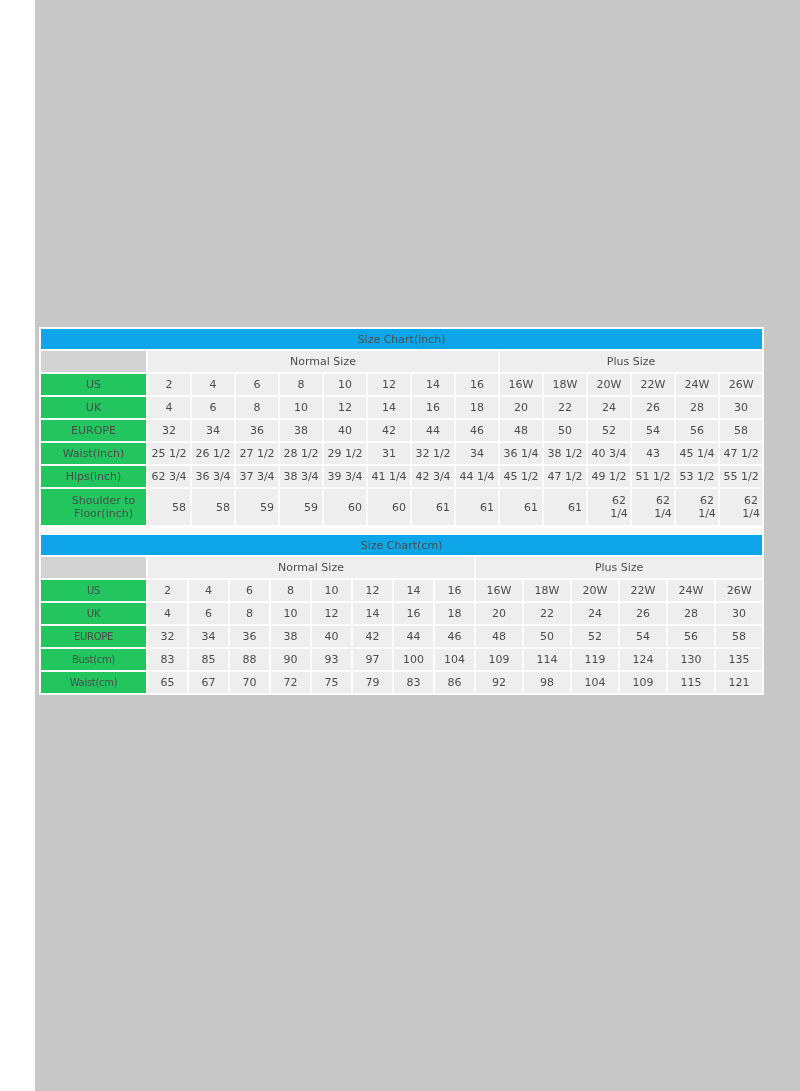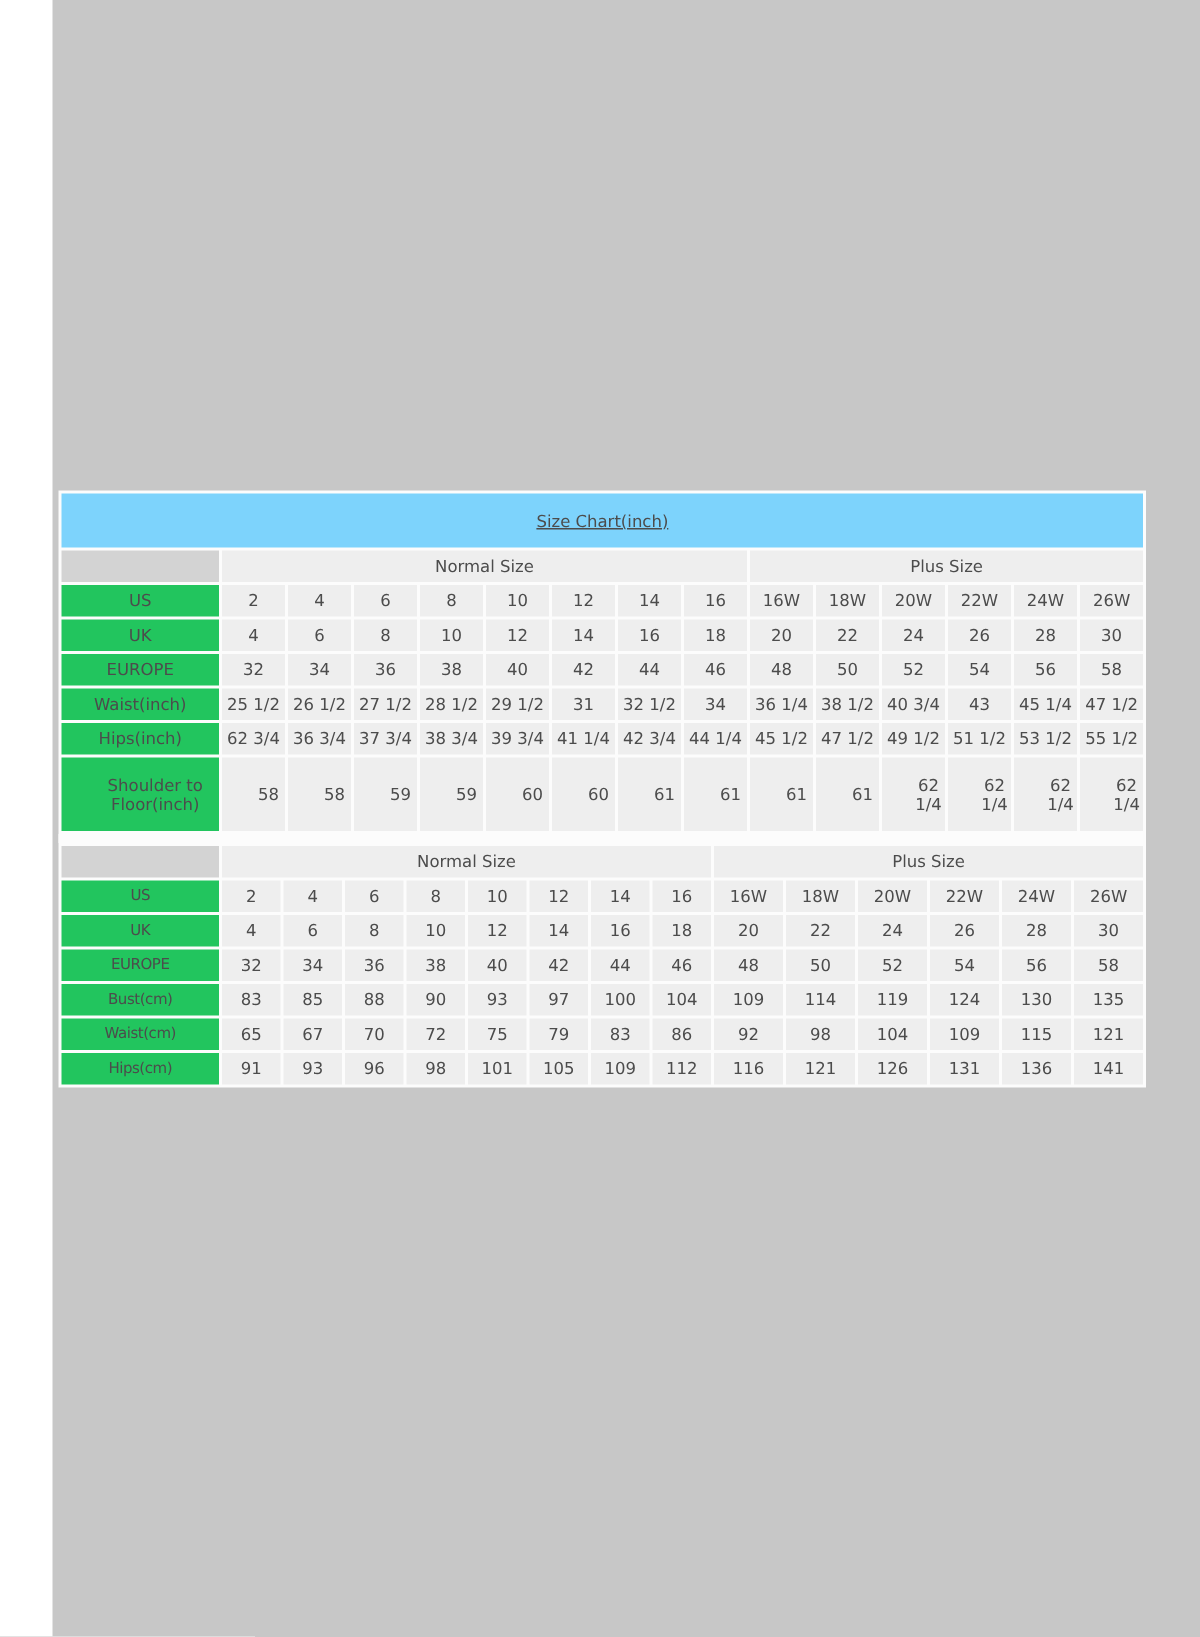--- a/index.html
+++ b/index.html
@@ -20,26 +20,26 @@
   .chart-gap { height: 6px; background: #fcfcfc; }
   table.size-chart {
     border-collapse: separate; border-spacing: 2px;
     table-layout: fixed; width: 725px;
   }
   table.size-chart td {
     text-align: center; vertical-align: middle;
     font-size: 11px; color: #4c4c4c; padding: 0;
     overflow: hidden;
   }
-  td.title-cell  { background: #7dd3fc; height: 36px; font-size: 12px; color: #474747; text-decoration: underline; }
+  td.title-cell  { background: #0ea5e9; height: 20px; font-size: 12px; color: #474747; }
   td.group-cell  { background: #eeeeee; height: 21px; margin-left: 16px; }
   td.corner-cell { background: #d3d3d3; }
   td.label-cell  { background: #22c55e; height: 21px; }
   td.data-cell   { background: #eeeeee; height: 21px; }
-  tr.row-tall td { height: 49px; padding-left: 20px; }
+  tr.row-tall td { height: 36px; padding-left: 20px; }
   .t-cm td.label-cell { font-size: 10px; letter-spacing: -0.3px; white-space: nowrap; }
 </style>
 </head>
 <body>
 
 <div class="gray-bg"></div>
 
 <div class="charts-wrap">
   <table class="size-chart t-inch">
       <colgroup>
@@ -186,20 +186,23 @@
         <col style="width: 39px;">
         <col style="width: 46px;">
         <col style="width: 46px;">
         <col style="width: 46px;">
         <col style="width: 46px;">
         <col style="width: 46px;">
         <col style="width: 46px;">
       </colgroup>
       <tbody>
         <tr>
+          <td colspan="15" class="title-cell">Size Chart(cm)</td>
+        </tr>
+        <tr>
           <td class="corner-cell"></td>
           <td colspan="8" class="group-cell">Normal Size</td>
           <td colspan="6" class="group-cell">Plus Size</td>
         </tr>
         <tr>
           <td class="label-cell">US</td>
           <td class="data-cell">2</td>
           <td class="data-cell">4</td>
           <td class="data-cell">6</td>
           <td class="data-cell">8</td>
@@ -275,32 +278,15 @@
           <td class="data-cell">79</td>
           <td class="data-cell">83</td>
           <td class="data-cell">86</td>
           <td class="data-cell">92</td>
           <td class="data-cell">98</td>
           <td class="data-cell">104</td>
           <td class="data-cell">109</td>
           <td class="data-cell">115</td>
           <td class="data-cell">121</td>
         </tr>
-        <tr>
-          <td class="label-cell">Hips(cm)</td>
-          <td class="data-cell">91</td>
-          <td class="data-cell">93</td>
-          <td class="data-cell">96</td>
-          <td class="data-cell">98</td>
-          <td class="data-cell">101</td>
-          <td class="data-cell">105</td>
-          <td class="data-cell">109</td>
-          <td class="data-cell">112</td>
-          <td class="data-cell">116</td>
-          <td class="data-cell">121</td>
-          <td class="data-cell">126</td>
-          <td class="data-cell">131</td>
-          <td class="data-cell">136</td>
-          <td class="data-cell">141</td>
-        </tr>
       </tbody>
     </table>
 </div>
 
 </body></html>

